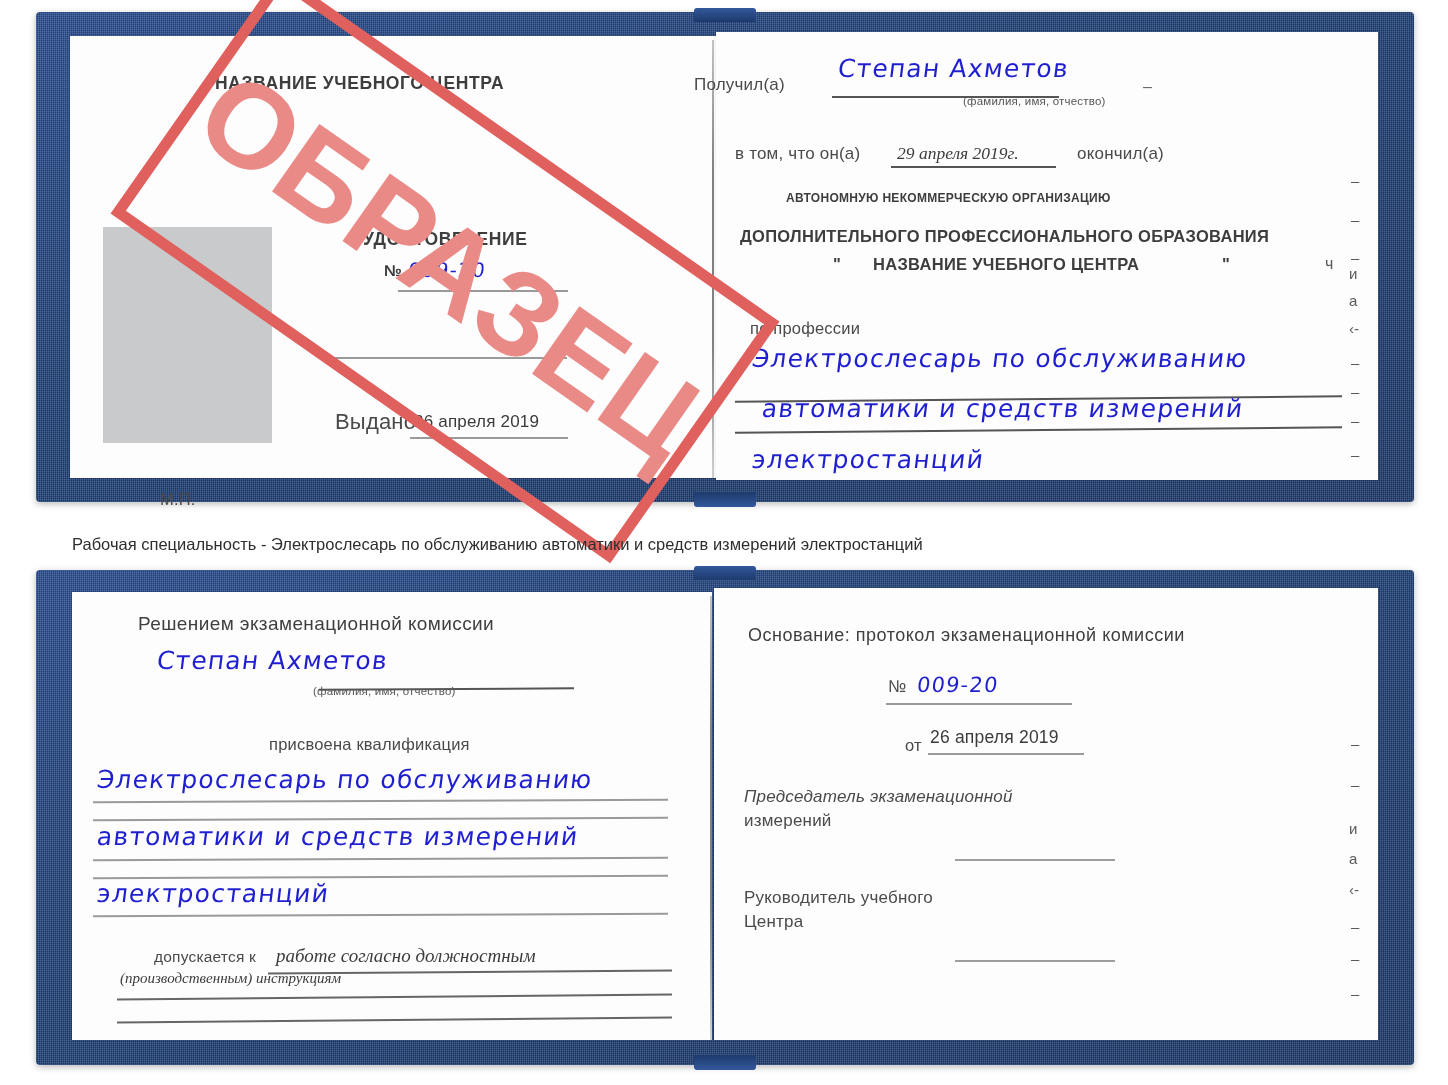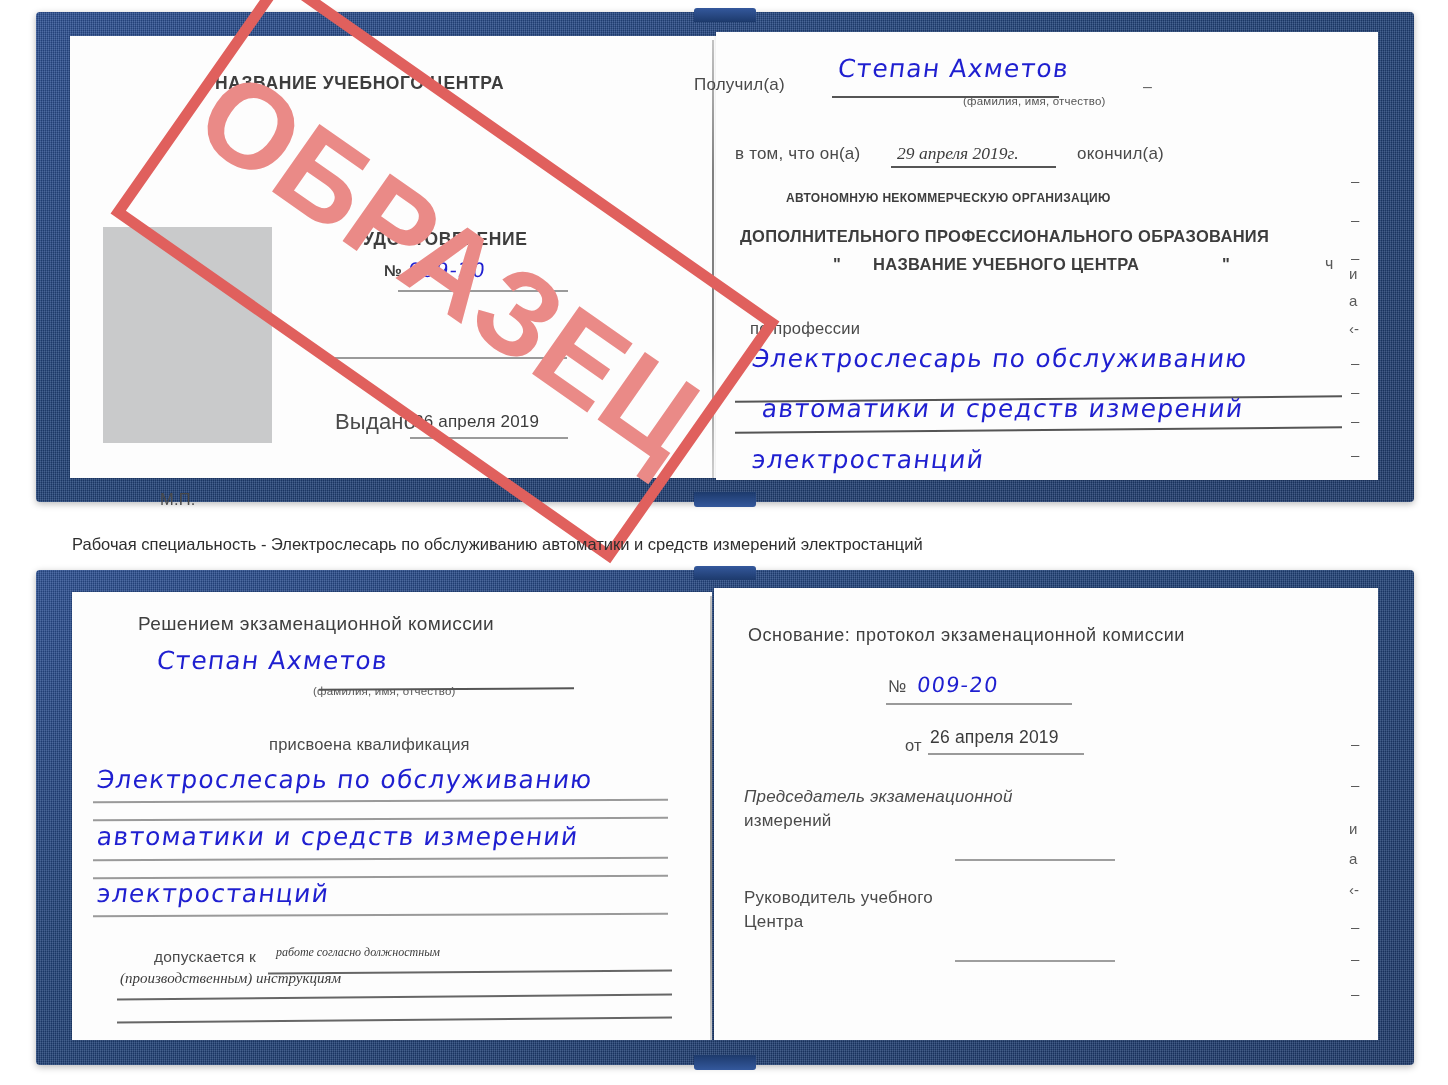--- a/index.html
+++ b/index.html
@@ -209,21 +209,21 @@
 
 <div class="rule" style="left:93px;top:818px;width:575px;transform:rotate(-0.25deg);"></div>
 <div class="hand" style="left:97px;top:822px;font-size:25px;">автоматики и средств измерений</div>
 <div class="rule" style="left:93px;top:858px;width:575px;transform:rotate(-0.25deg);"></div>
 
 <div class="rule" style="left:93px;top:876px;width:575px;transform:rotate(-0.25deg);"></div>
 <div class="hand" style="left:97px;top:879px;font-size:25px;">электростанций</div>
 <div class="rule" style="left:93px;top:914px;width:575px;transform:rotate(-0.25deg);"></div>
 
 <div class="t" style="left:122px;top:948px;font-size:15.5px;margin-left:32px;">допускается к</div>
-<div class="hand-it" style="left:276px;top:945px;font-size:12px;">работе согласно должностным</div>
+<div class="hand-it" style="left:276px;top:945px;font-size:19px;">работе согласно должностным</div>
 <div class="rule thin" style="left:268px;top:971px;width:404px;height:1.5px;background:#666;transform:rotate(-0.4deg);"></div>
 <div class="hand-it" style="left:120px;top:970px;font-size:15px;">(производственным) инструкциям</div>
 <div class="rule thin" style="left:117px;top:996px;width:555px;height:1.5px;background:#666;transform:rotate(-0.5deg);"></div>
 <div class="rule thin" style="left:117px;top:1019px;width:555px;height:1.5px;background:#666;transform:rotate(-0.5deg);"></div>
 
 <div class="t" style="left:748px;top:625px;font-size:18px;letter-spacing:.5px;color:#3f3f3f;">Основание: протокол экзаменационной комиссии</div>
 
 <div class="t" style="left:888px;top:677px;font-size:17px;">№</div>
 <div class="hand" style="left:917px;top:673px;font-size:21px;">009-20</div>
 <div class="rule" style="left:886px;top:703px;width:186px;"></div>

